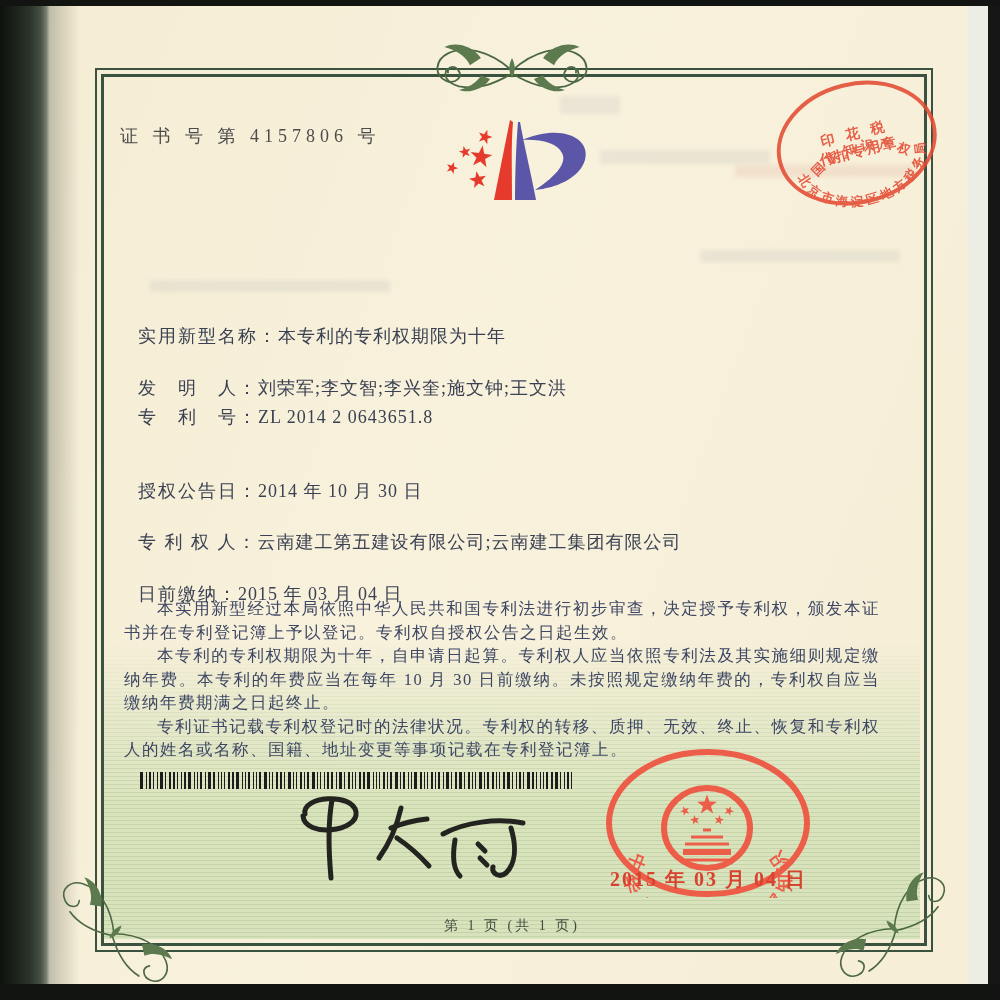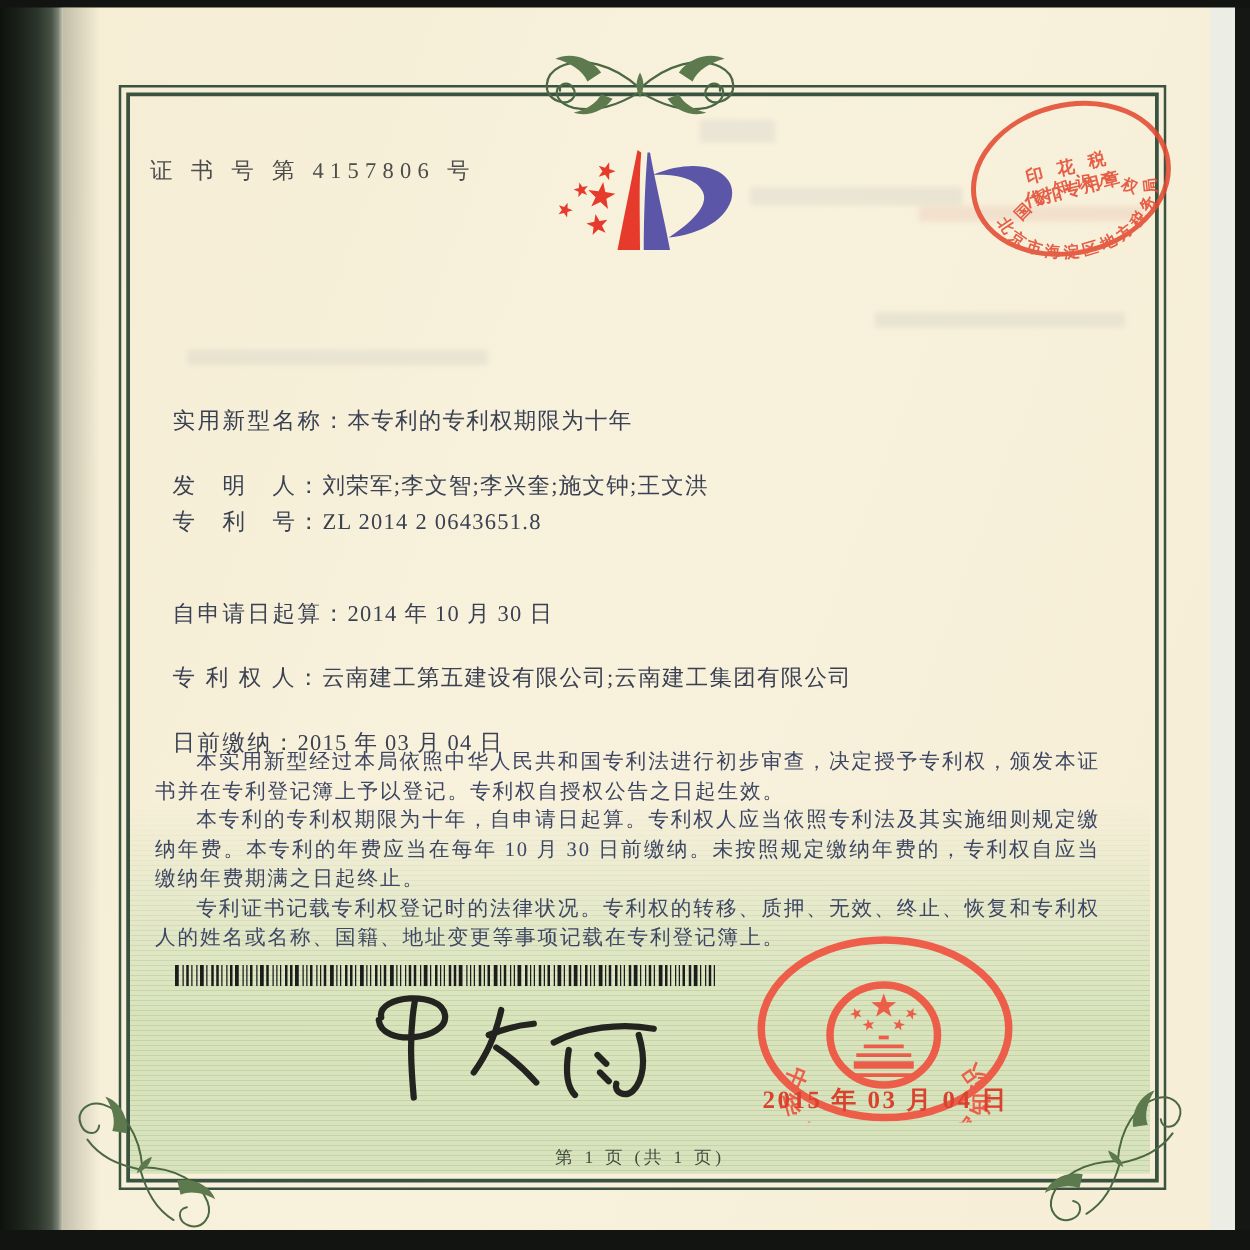--- a/index.html
+++ b/index.html
@@ -1,16 +1,16 @@
 <!DOCTYPE html>
 <html><head>
 <meta charset="utf-8">
 <style>
   html,body{margin:0;padding:0;background:#101210;}
-  #stage{position:relative;width:1000px;height:1000px;overflow:hidden;background:#fef9c3;
+  #stage{position:relative;width:1000px;height:1000px;overflow:hidden;background:#86efac;
          font-family:"Liberation Serif","DejaVu Serif",serif;}
   .abs{position:absolute;}
   
   #spine{left:0;top:0;width:50px;height:1000px;
     background:linear-gradient(90deg,#0e120d 0%,#1d241c 35%,#2c352b 60%,#475144 82%,#7a8173 93%,#c3c5b4 100%);}
   #edge-right-white{right:12px;top:4px;width:20px;height:982px;background:#eceee6;}
   #edge-right-dark{right:0;top:0;width:12px;height:1000px;background:#15171472;background-color:#151714;}
   #edge-top{left:0;top:0;width:1000px;height:6px;background:#121411;}
   #edge-bottom{left:0;bottom:0;width:1000px;height:16px;background:#121411;}
   
@@ -152,21 +152,21 @@
       <div class="field-row abs" style="top: 324px;">
       <span class="field-label">实用新型名称：</span><span class="field-value">本专利的专利权期限为十年</span>
     </div>
       <div class="field-row abs" style="top: 375.5px;">
       <span class="field-label">发　明　人：</span><span class="field-value">刘荣军;李文智;李兴奎;施文钟;王文洪</span>
     </div>
       <div class="field-row abs" style="top: 405px;">
       <span class="field-label">专　利　号：</span><span class="field-value">ZL 2014 2 0643651.8</span>
     </div>
       <div class="field-row abs" style="top: 478.5px;">
-      <span class="field-label">自申请日起算：</span><span class="field-value">2014 年 10 月 30 日</span>
+      <span class="field-label">授权公告日：</span><span class="field-value">2014 年 10 月 30 日</span>
     </div>
       <div class="field-row abs" style="top: 530px;">
       <span class="field-label">专 利 权 人：</span><span class="field-value">云南建工第五建设有限公司;云南建工集团有限公司</span>
     </div>
       <div class="field-row abs" style="top: 581.5px;">
       <span class="field-label">日前缴纳：</span><span class="field-value">2015 年 03 月 04 日</span>
     </div>
     </div>
 
   <div class="abs" id="paragraphs">

